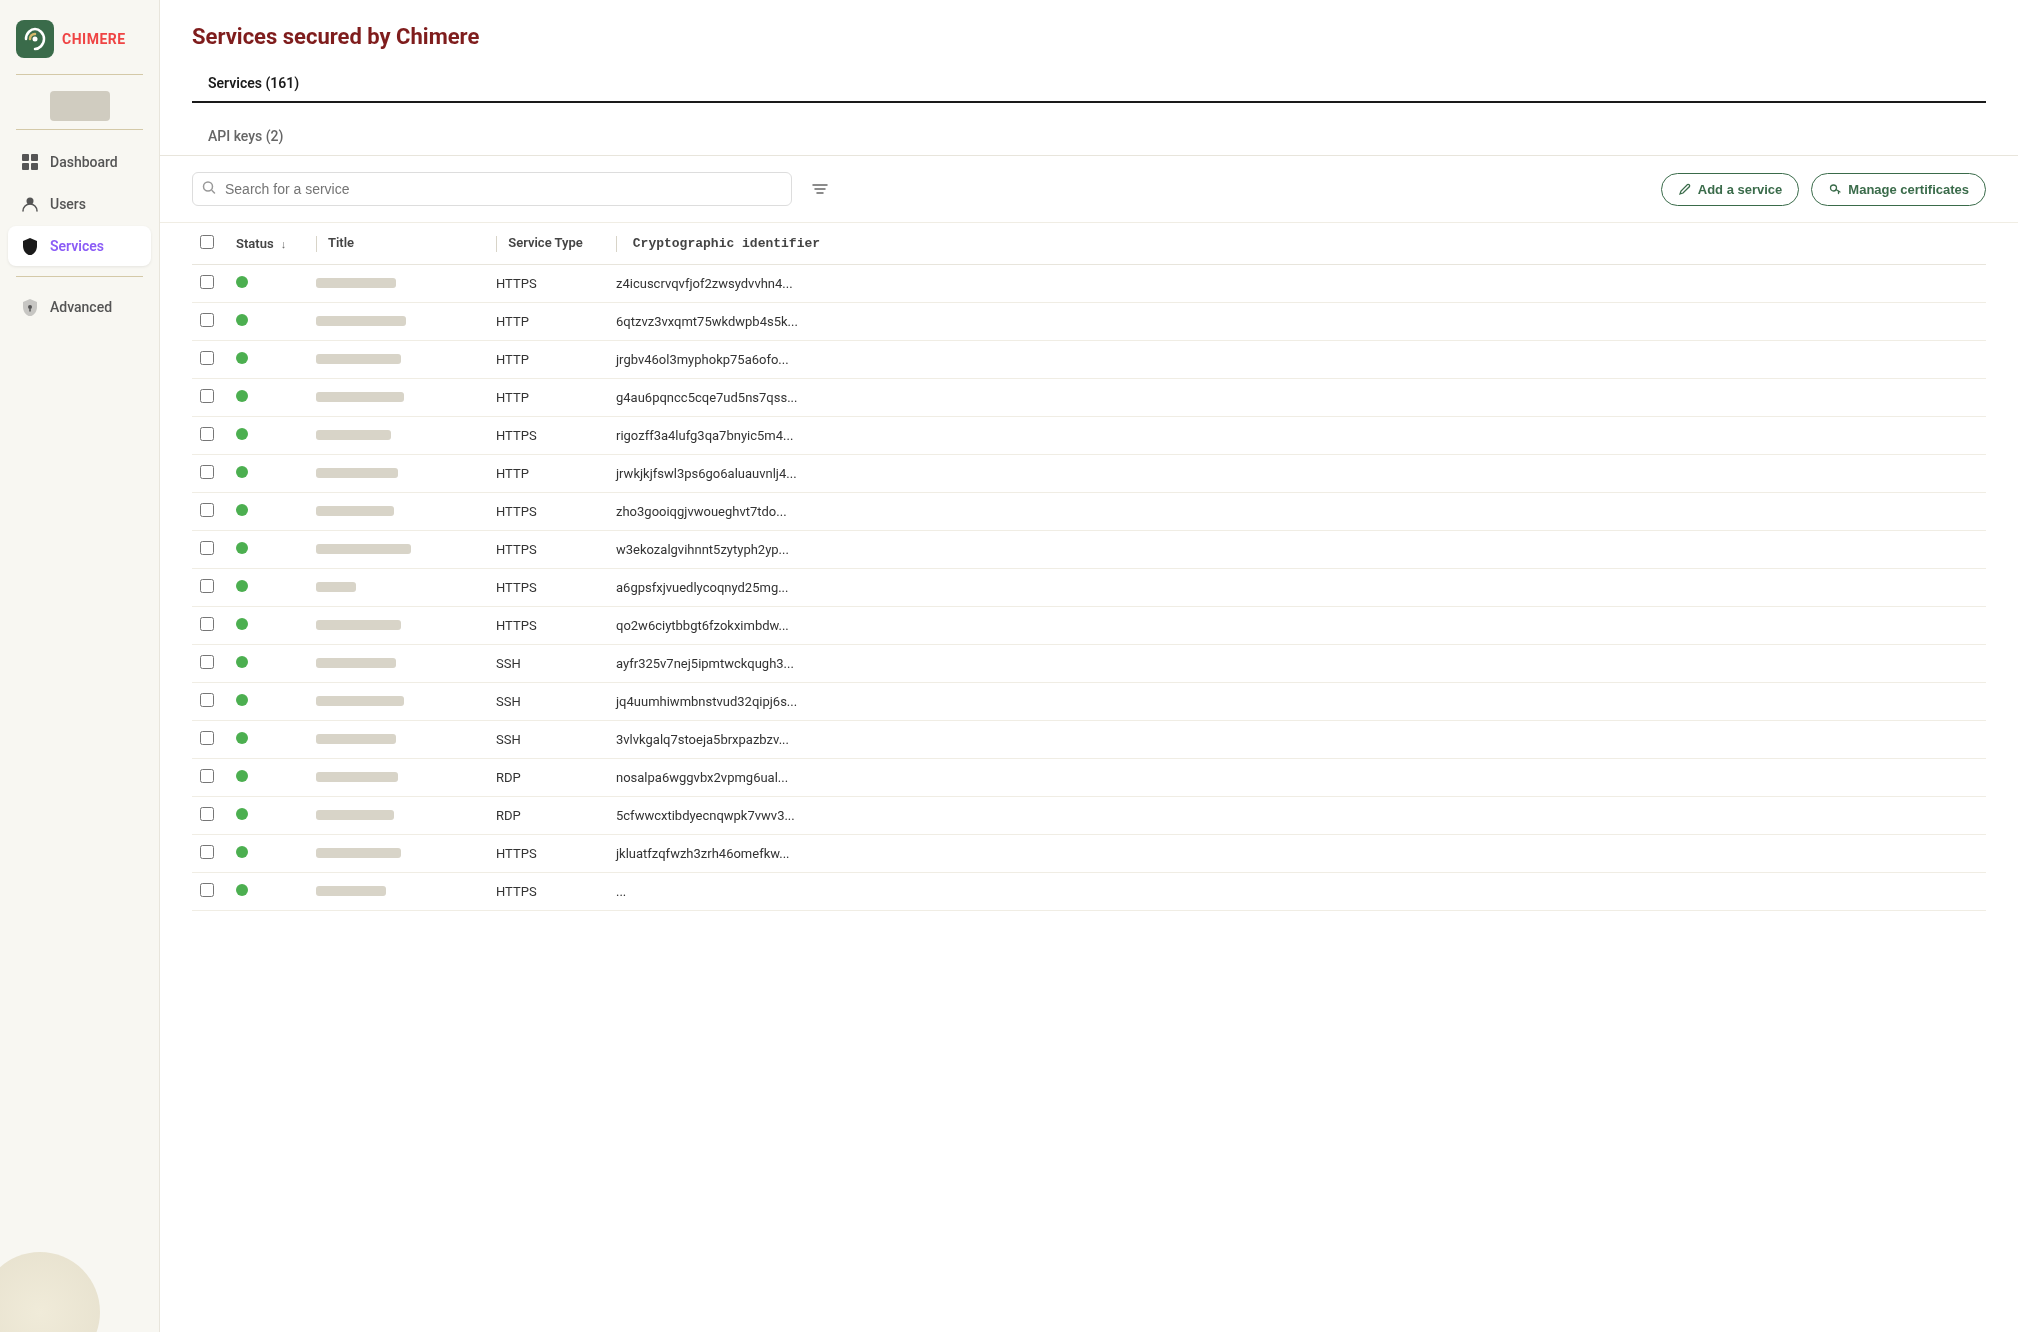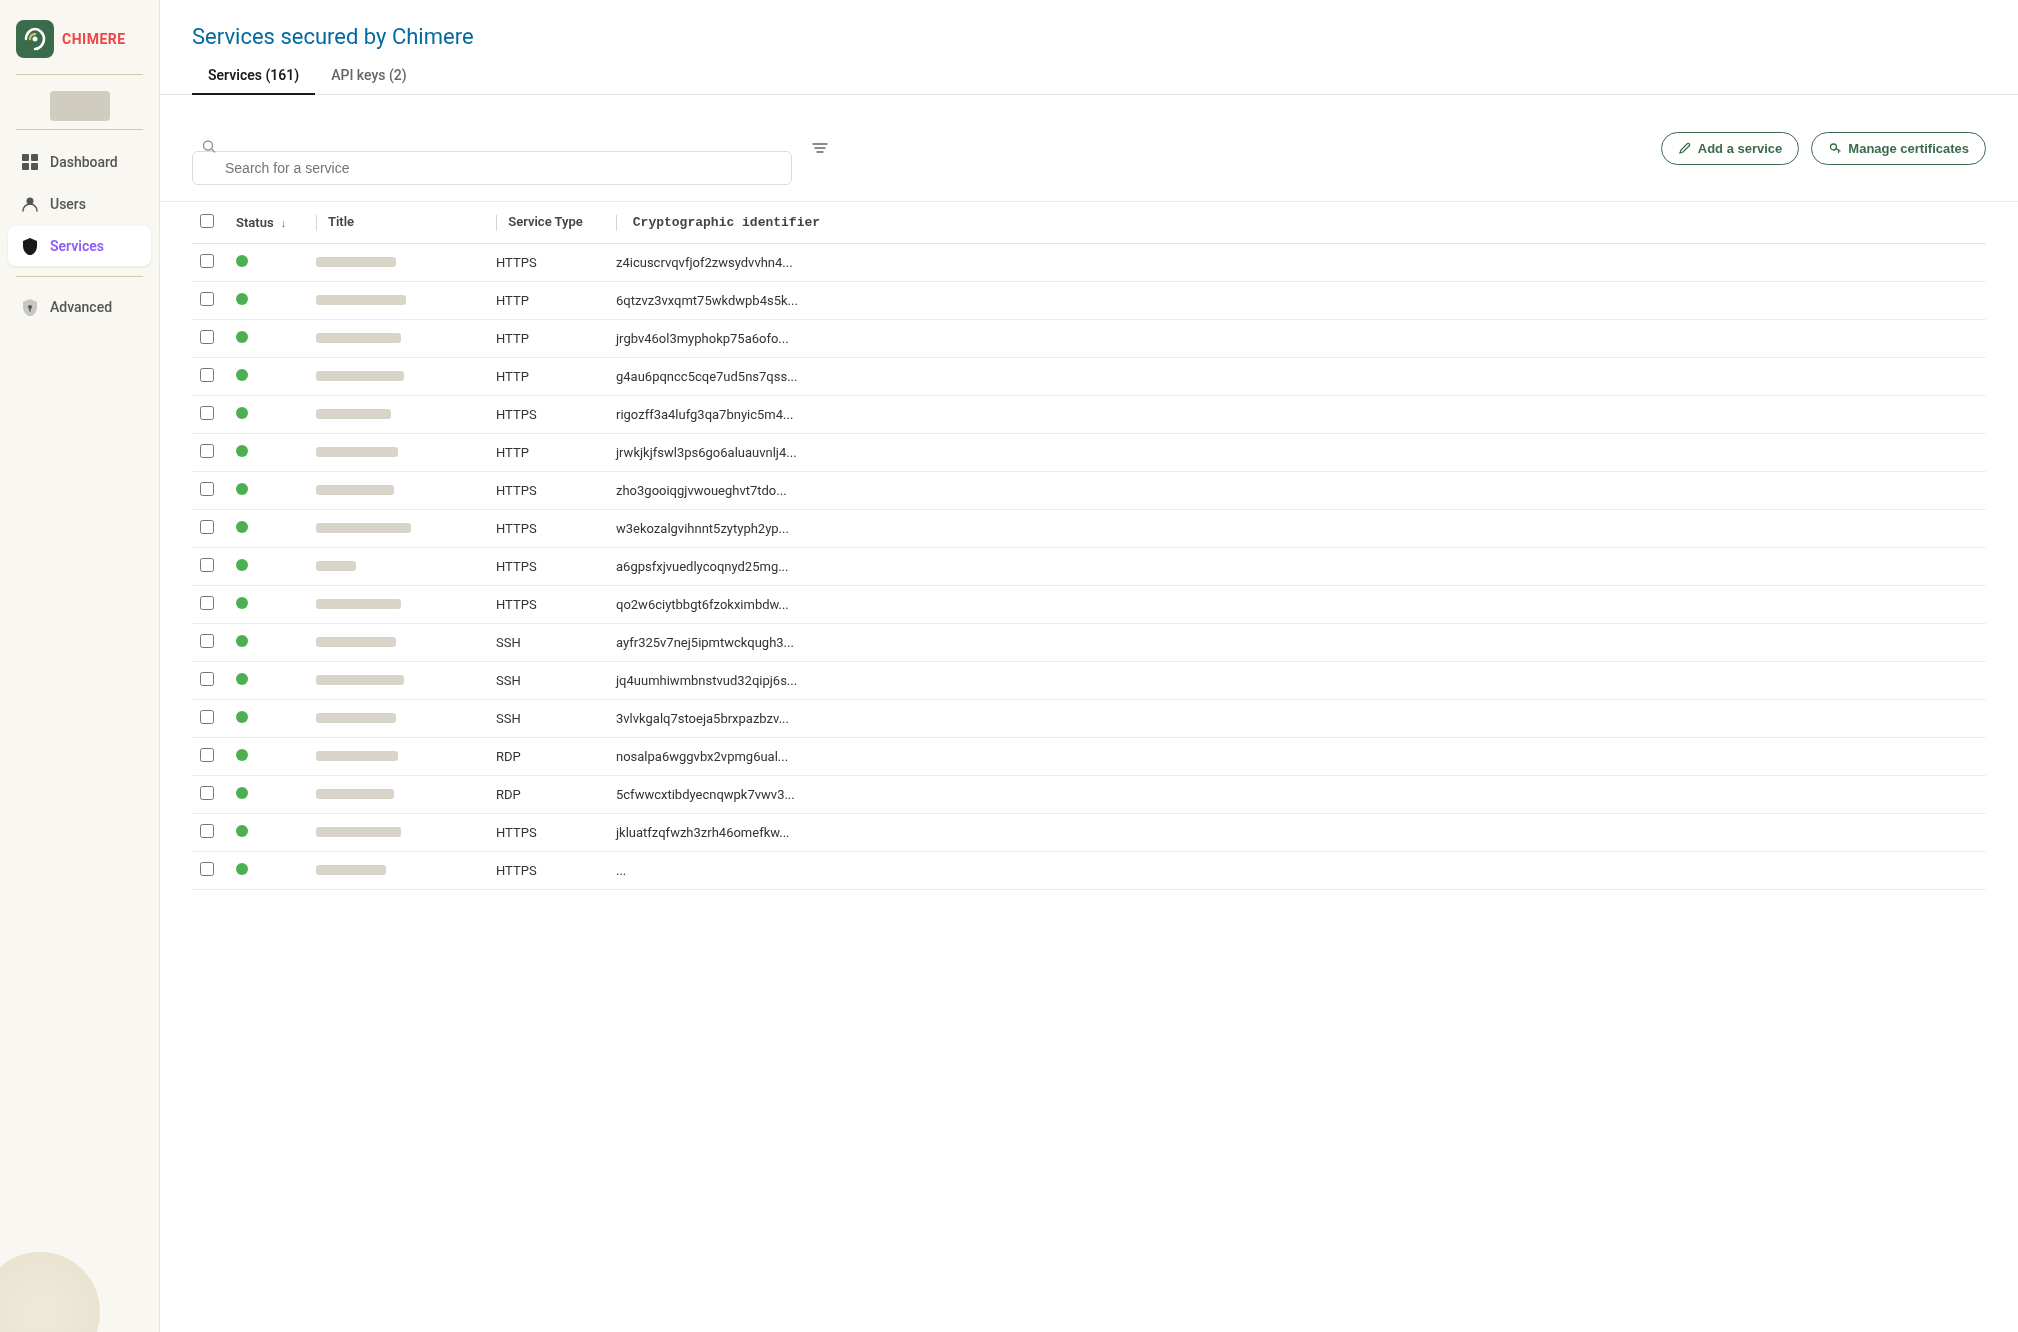--- a/index.html
+++ b/index.html
@@ -116,27 +116,28 @@
       flex-direction: column;
       background: #fff;
       overflow: hidden;
     }
     .main-header {
       padding: 24px 32px 0;
       border-bottom: 1px solid #e8e5dc;
     }
     .page-title {
       font-size: 22px;
-      font-weight: 400;
-      color: #0369a1;
-      margin-bottom: 8px;
+      font-weight: 700;
+      color: #7f1d1d;
+      margin-bottom: 16px;
     }
     .tabs {
       display: flex;
-      gap: 0;
+      gap: 16px;
+      flex-direction: column;
     }
     .tab {
       padding: 10px 16px;
       font-size: 14px;
       font-weight: 500;
       color: #666;
       cursor: pointer;
       border-bottom: 2px solid transparent;
       margin-bottom: -1px;
     }
@@ -169,21 +170,20 @@
     }
     .search-input {
       width: 100%;
       padding: 8px 12px 8px 32px;
       border: 1px solid #ddd;
       border-radius: 6px;
       font-size: 14px;
       color: #999;
       outline: none;
       background: #fff;
-      margin-top: 40px;
     }
     .filter-icon-btn {
       width: 32px;
       height: 32px;
       display: flex;
       align-items: center;
       justify-content: center;
       cursor: pointer;
       color: #666;
       border-radius: 4px;

